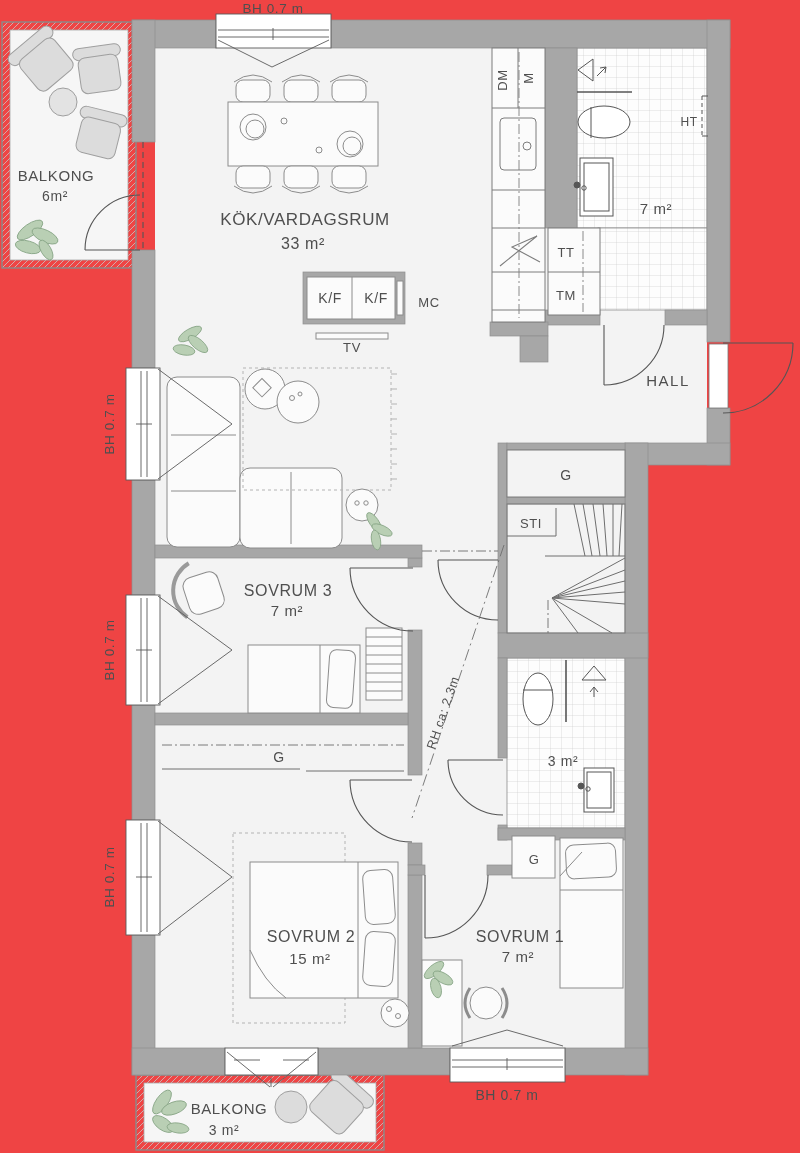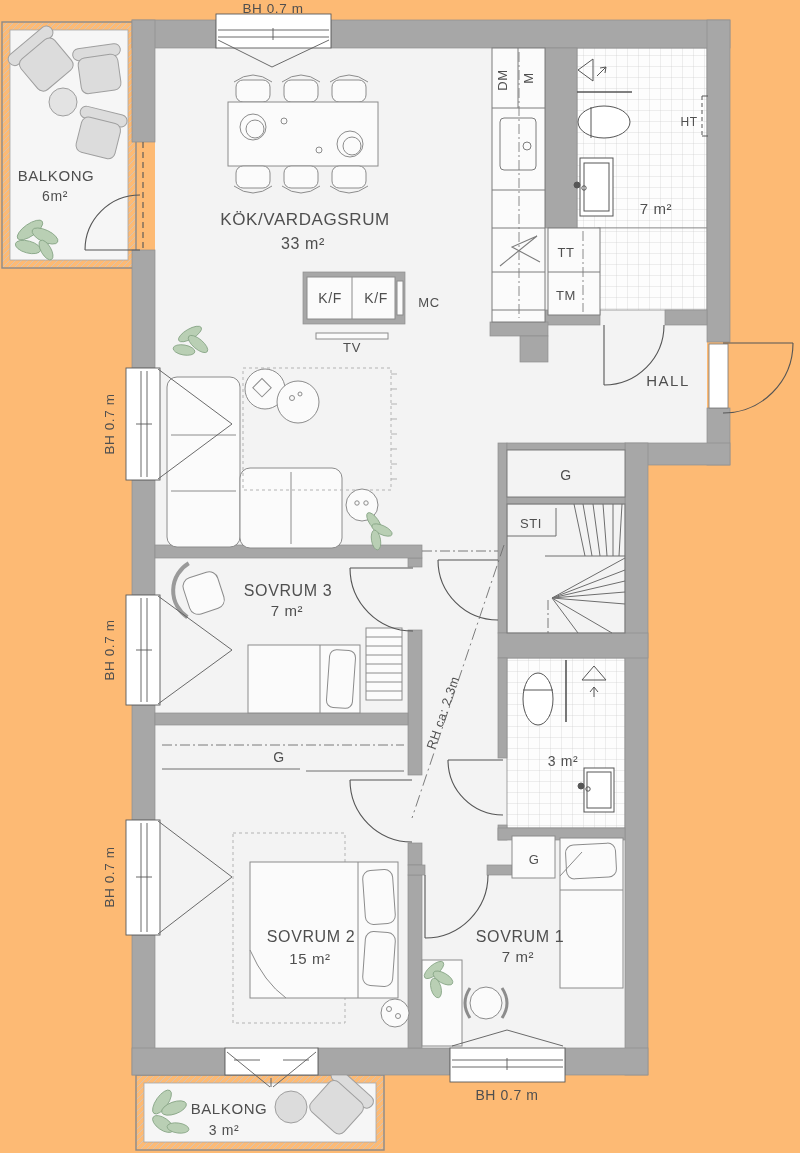--- a/index.html
+++ b/index.html
@@ -1,16 +1,16 @@
 <!DOCTYPE html>
 <html><head>
 <meta charset="utf-8">
 <style>
   html,body{margin:0;padding:0;background:#ffffff;}
-  #stage{position:relative;width:800px;height:1153px;background:#fdba74;overflow:hidden;
+  #stage{position:relative;width:800px;height:1153px;background:#ef4444;overflow:hidden;
          font-family:"Liberation Sans", sans-serif;}
   svg{position:absolute;left:0;top:0;}
   text{fill:#4f4f4f;font-family:"Liberation Sans", sans-serif;letter-spacing:0.6px;}
   .room-name{font-size:16px;}
   .room-name-big{font-size:17px;}
   .room-area{font-size:15px;}
   .small-label{font-size:13px;}
   .bh-label{font-size:13.5px;}
   .hall-label{font-size:15px;letter-spacing:1.5px;}
 </style>

